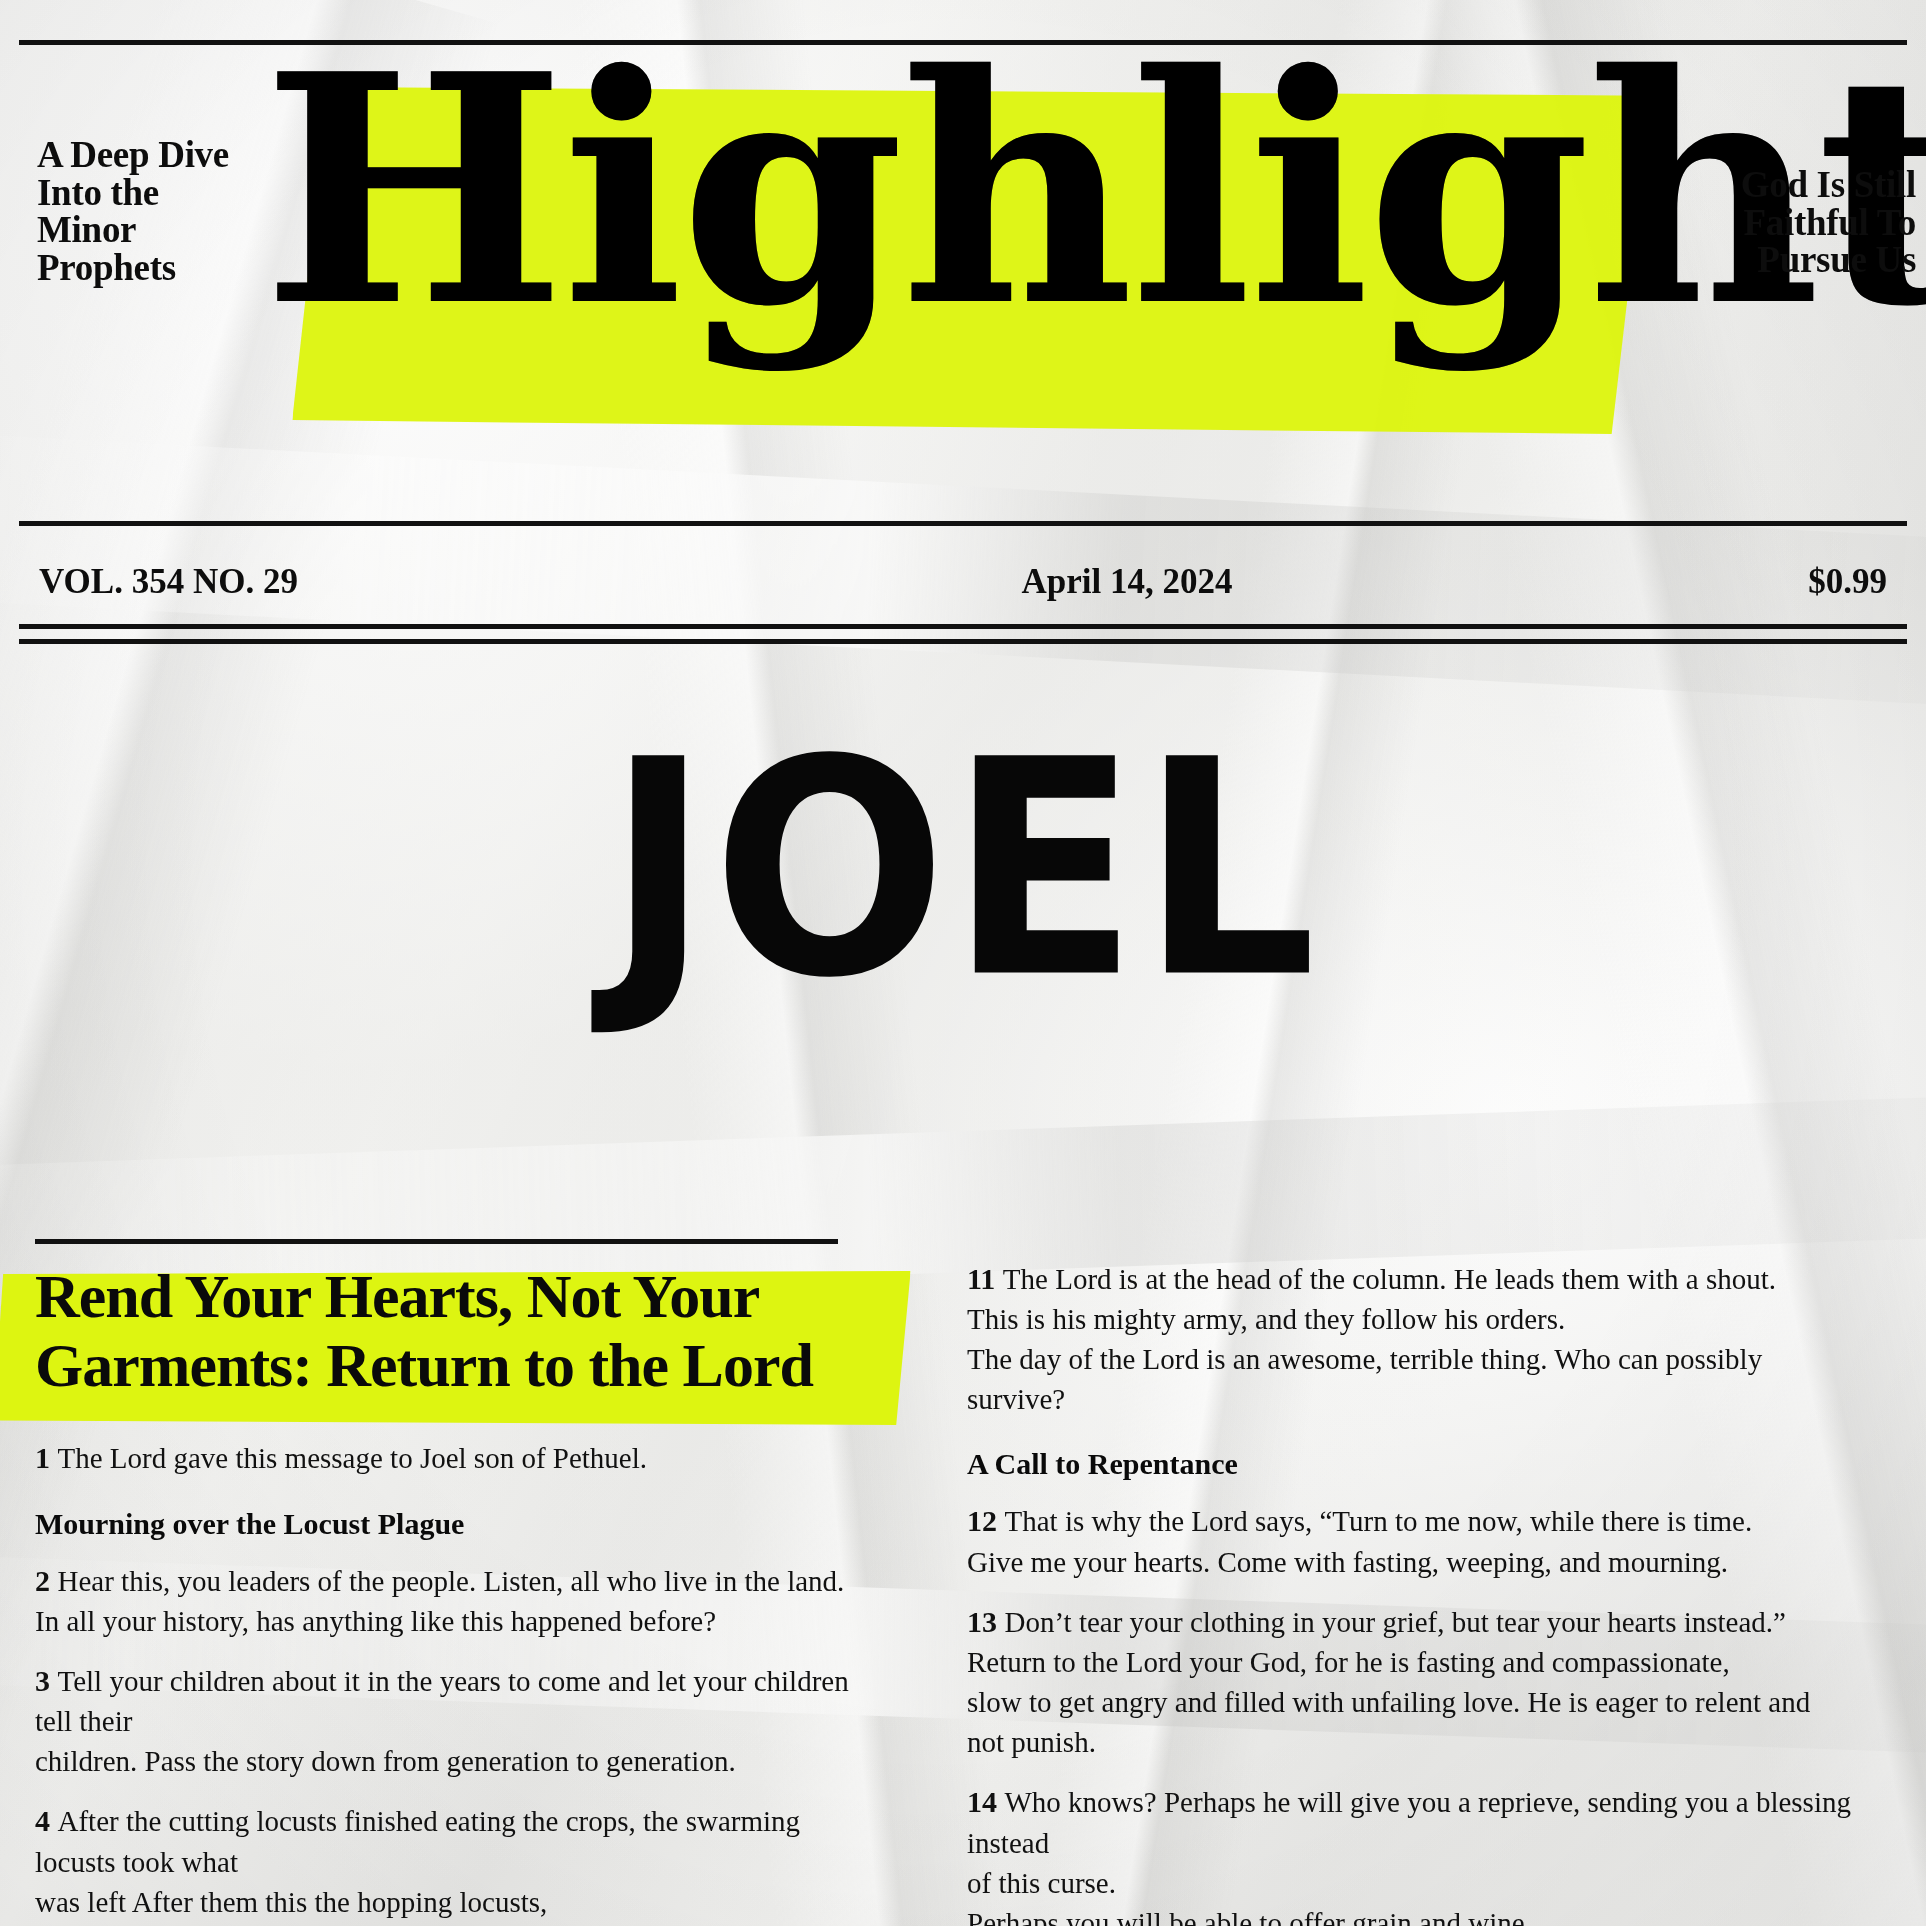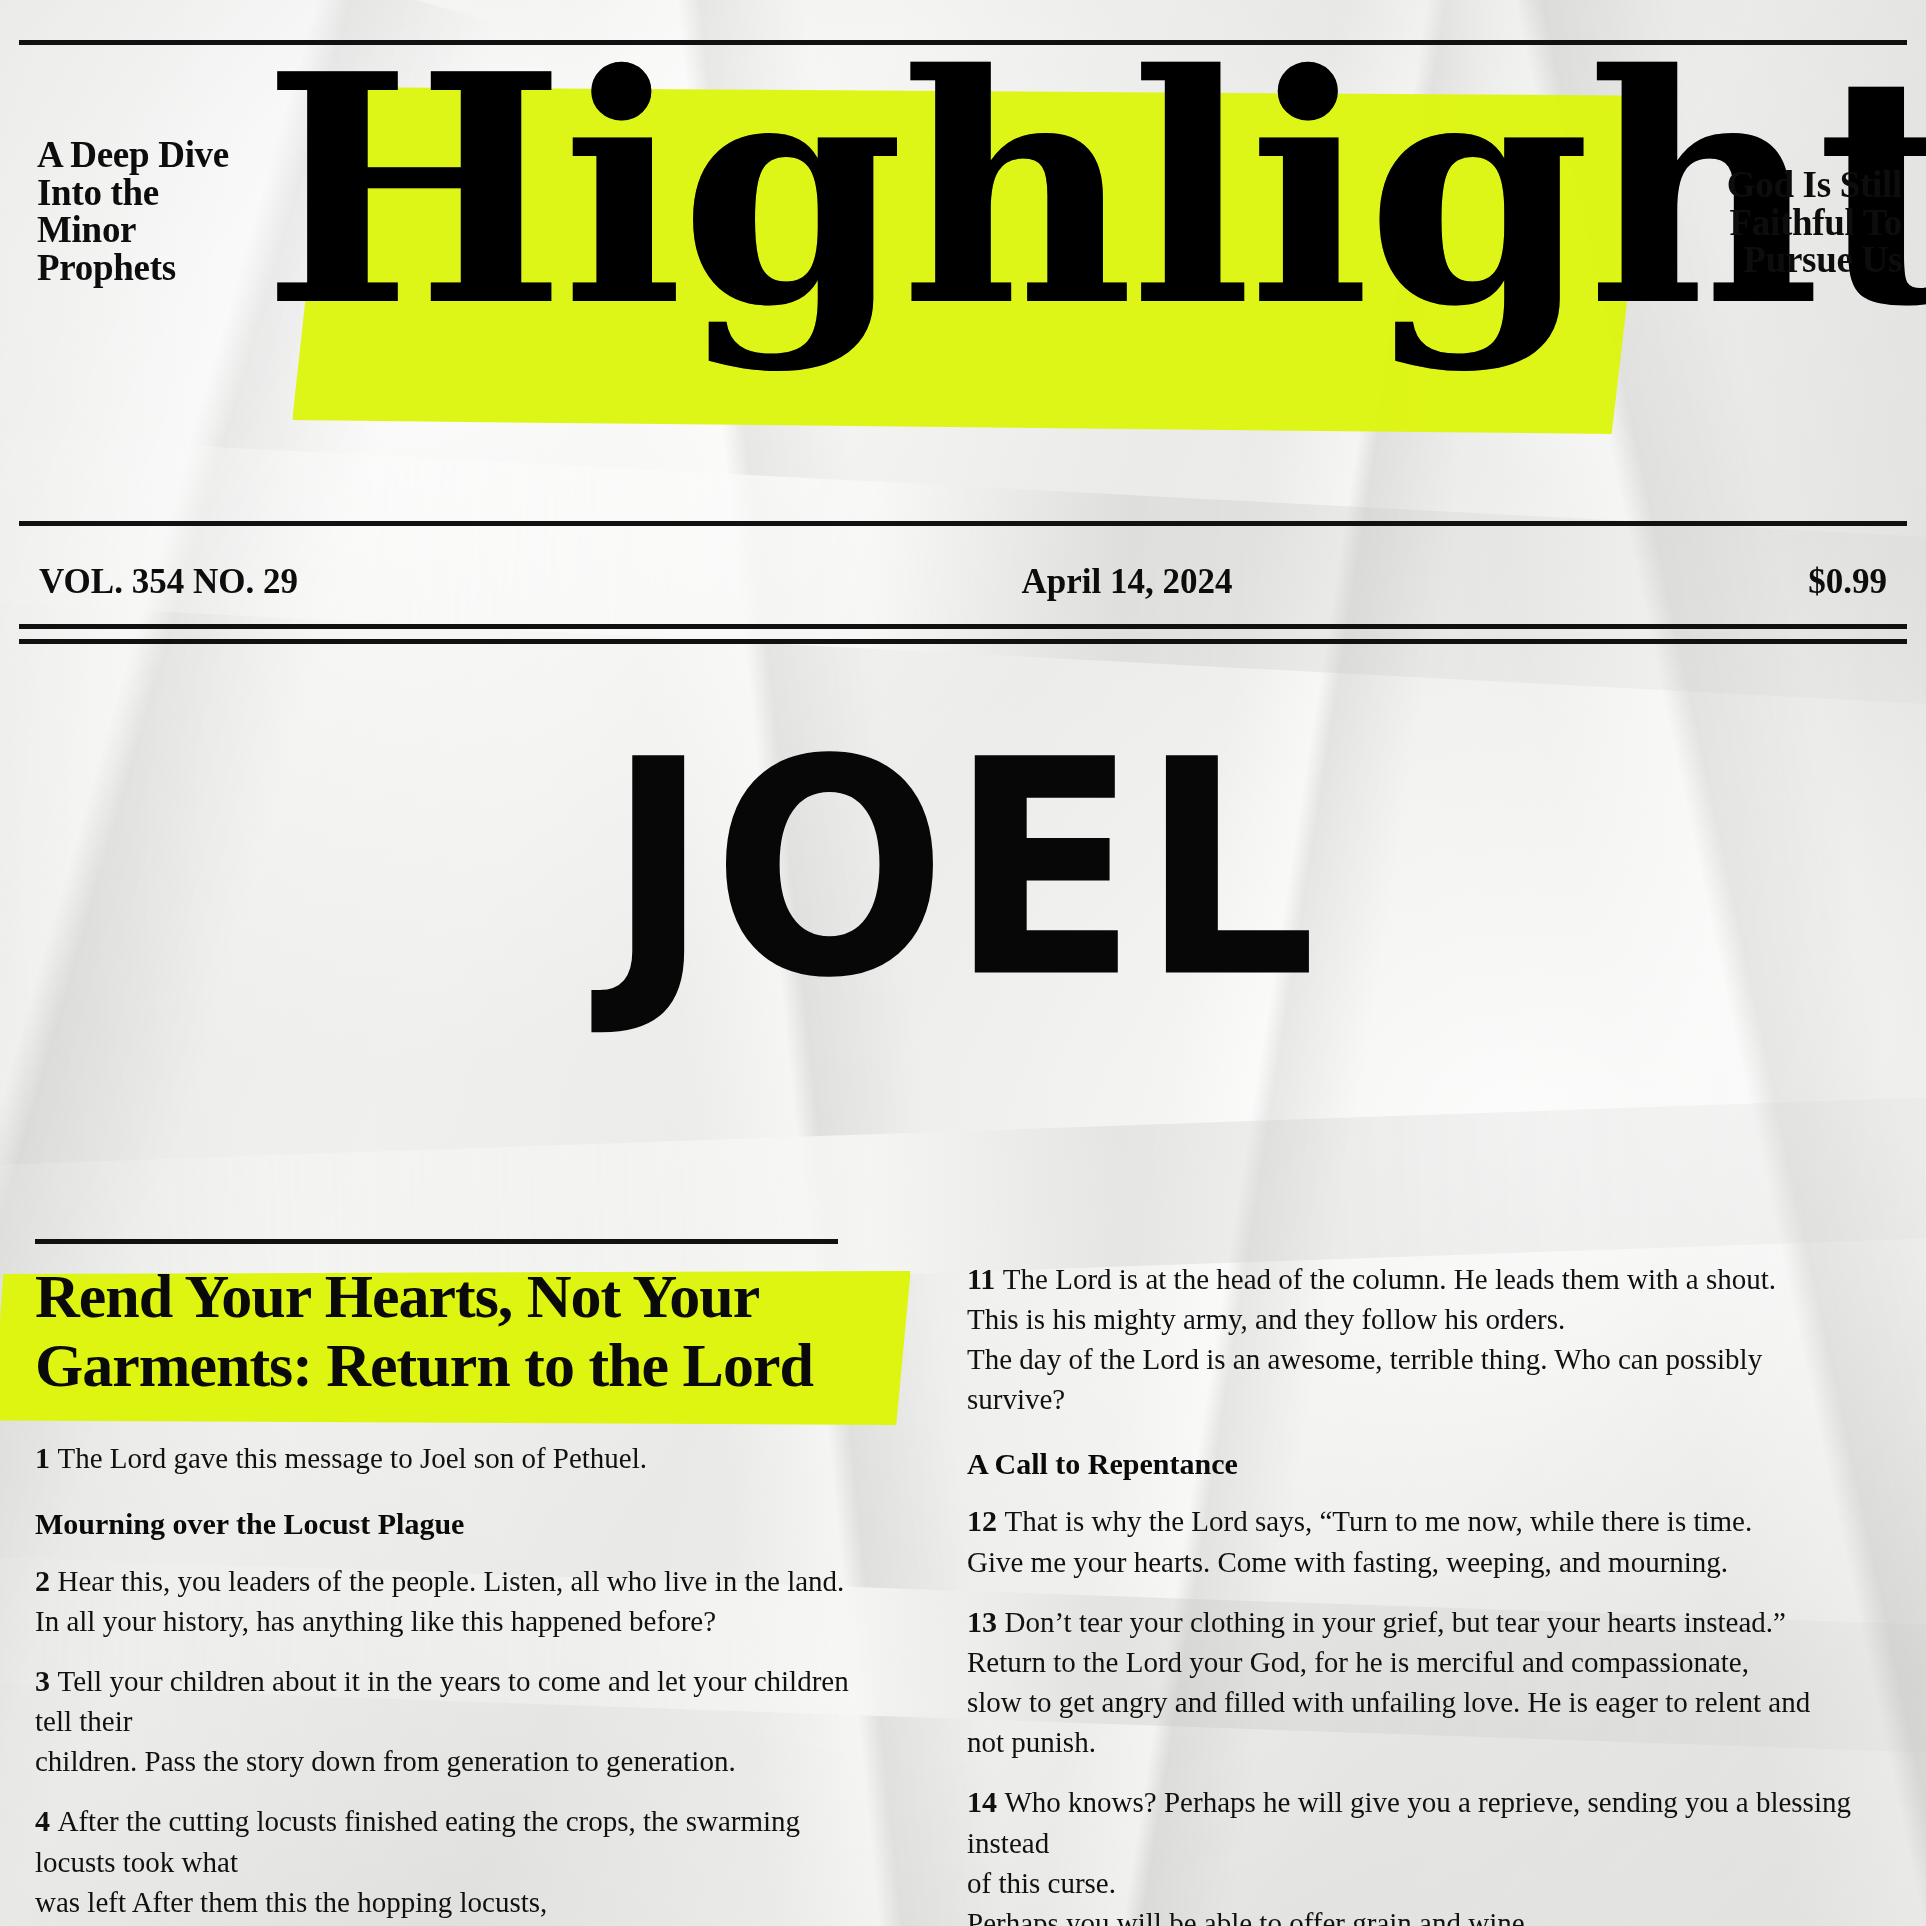--- a/index.html
+++ b/index.html
@@ -62,21 +62,21 @@
     width: 205px;
     font-family: "Liberation Serif", serif;
     font-weight: 700;
     font-size: 37px;
     line-height: 1.02;
     letter-spacing: -0.3px;
     color: #0d0d0d;
   }
   .kicker-right {
     position: absolute;
-    right: 24px;
+    right: 10px;
     top: 166px;
     width: 257px;
     text-align: right;
     font-family: "Liberation Serif", serif;
     font-weight: 700;
     font-size: 37px;
     line-height: 1.02;
     letter-spacing: -0.3px;
     color: #0d0d0d;
   }
@@ -322,21 +322,21 @@
             <span class="line">This is his mighty army, and they follow his orders.</span>
             <span class="line">The day of the Lord is an awesome, terrible thing. Who can possibly survive?</span>
           </div>
           <div class="subhead">A Call to Repentance</div>
           <div class="verse">
             <span class="line"><span class="vn">12 </span>That is why the Lord says, “Turn to me now, while there is time.</span>
             <span class="line">Give me your hearts. Come with fasting, weeping, and mourning.</span>
           </div>
           <div class="verse">
             <span class="line"><span class="vn">13 </span>Don’t tear your clothing in your grief, but tear your hearts instead.”</span>
-            <span class="line">Return to the Lord your God, for he is merciful and compassionate,</span>
+            <span class="line">Return to the Lord your God, for he is fasting and compassionate,</span>
             <span class="line">slow to get angry and filled with unfailing love. He is eager to relent and not punish.</span>
           </div>
           <div class="verse">
             <span class="line"><span class="vn">14 </span>Who knows? Perhaps he will give you a reprieve, sending you a blessing instead</span>
             <span class="line">of this curse.</span>
             <span class="line">Perhaps you will be able to offer grain and wine</span>
           </div>
         </div>
     </div>
 

